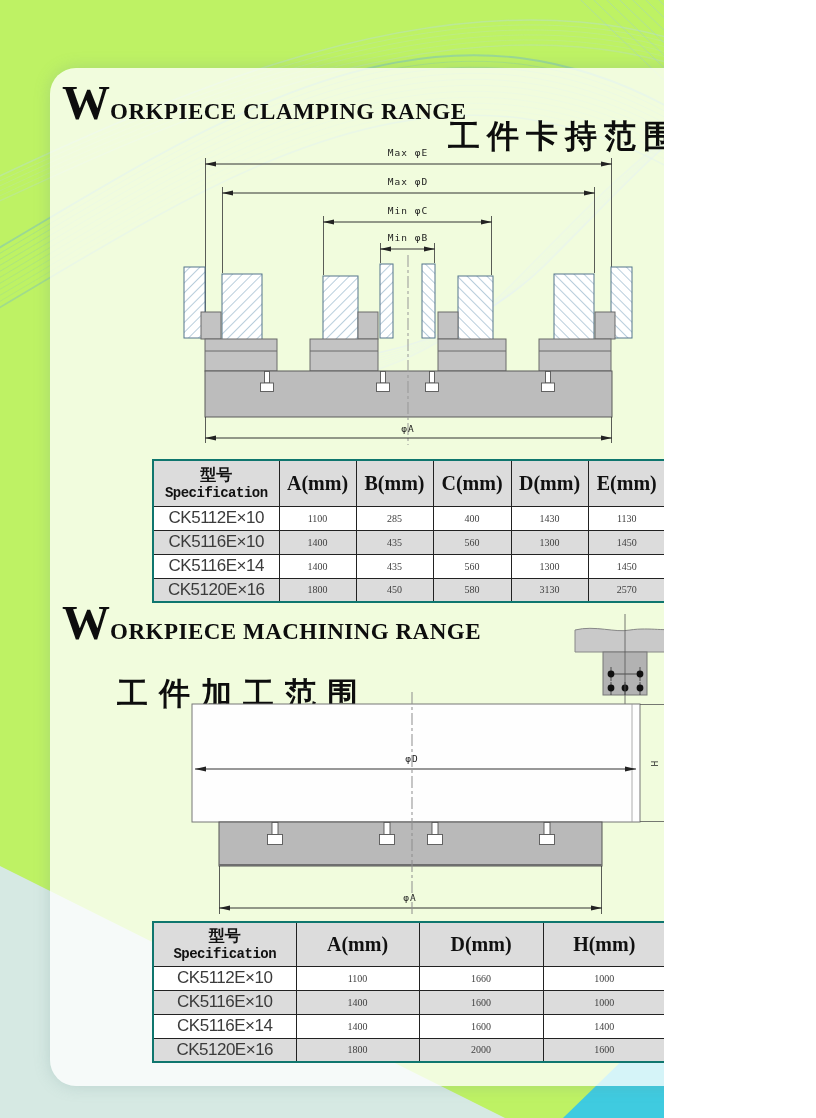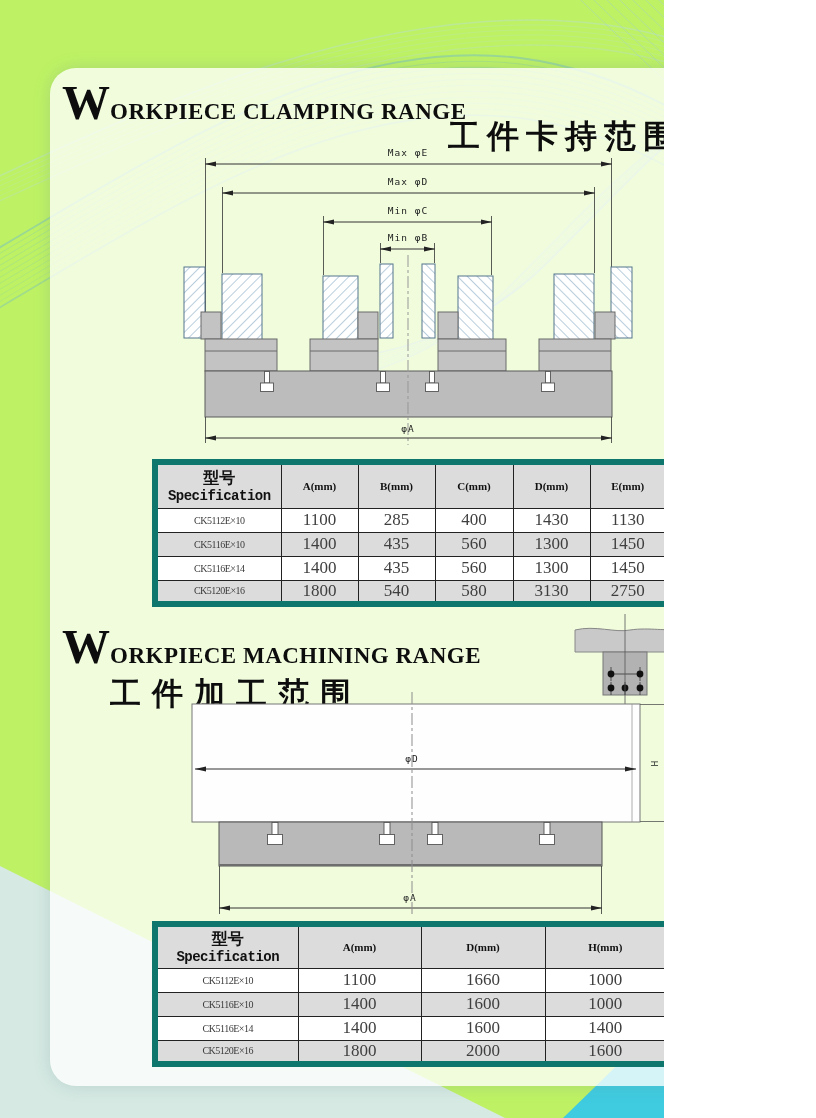--- a/index.html
+++ b/index.html
@@ -14,41 +14,41 @@
   .card{position:absolute;left:50px;top:68px;width:716px;height:1018px;border-radius:26px;
         background:rgba(255,255,255,0.78);box-shadow:0 0 16px rgba(110,150,150,0.28);}
   
   .h-en{position:absolute;font-family:"Liberation Serif",serif;font-weight:bold;color:#0d0d0d;white-space:nowrap;}
   .h-en .dropcap{font-size:48px;line-height:38px;vertical-align:baseline;}
   .h-en .h-rest{font-size:23px;letter-spacing:0.5px;}
   .h-zh{position:absolute;font-weight:bold;color:#0d0d0d;white-space:nowrap;
         font-family:"DejaVu Sans","Liberation Sans",sans-serif;margin-top:25px;}
   #h1-en{left:62px;top:84px;}
   #h1-zh{left:448px;top:90px;font-size:32px;letter-spacing:7px;}
-  #h2-en{left:62px;top:628px;}
-  #h2-zh{left:110px;top:648px;font-size:31px;letter-spacing:11px;}
+  #h2-en{left:62px;top:604px;}
+  #h2-zh{left:117px;top:648px;font-size:31px;letter-spacing:11px;}
   
   .diag{position:absolute;}
   #diag1{left:165px;top:143px;}
   #smallfig{left:570px;top:612px;}
   #diag2{left:165px;top:690px;}
   .dimtext{font-family:"DejaVu Sans Mono",monospace;font-size:9.5px;fill:#1c1c1c;letter-spacing:1px;}
   
   table.spec{position:absolute;border-collapse:collapse;table-layout:fixed;
-             border:6px solid #0f766e;background:transparent;}
+             border:2px solid #0f766e;background:transparent;}
   table.spec td,table.spec th{border:1px solid #222;text-align:center;vertical-align:middle;padding:0;}
   table.spec .shade{background:#dcdcdc;}
   table.spec .plain{background:#ffffff;}
   .spec-zh{font-size:16px;font-weight:bold;color:#111;line-height:20px;
            font-family:"DejaVu Sans","Liberation Sans",sans-serif;}
   .spec-en{font-size:14px;font-weight:bold;color:#111;line-height:17px;
            font-family:"Liberation Mono",monospace;letter-spacing:-0.5px;}
-  .colhead{font-family:"Liberation Serif",serif;font-size:11px;font-weight:bold;color:#111;}
-  .model{font-family:Liberation Serif, serif;font-size:10px;color:#3b3b3b;letter-spacing:-0.5px;}
-  .num{font-family:"Liberation Serif",serif;font-size:17px;color:#3f3f3f;}
+  .colhead{font-family:"Liberation Serif",serif;font-size:20px;font-weight:bold;color:#111;}
+  .model{font-family:Liberation Sans, sans-serif;font-size:17px;color:#3b3b3b;letter-spacing:-0.5px;}
+  .num{font-family:"Liberation Serif",serif;font-size:10px;color:#3f3f3f;}
   #table1{left:152px;top:459px;width:513px;}
   #table1 tr.hdr{height:46px;} #table1 tr.data{height:24px;}
   #table2{left:152px;top:921px;width:513px;}
   #table2 tr.hdr{height:44px;} #table2 tr.data{height:24px;}
 </style>
 </head>
 <body>
 
 <div id="page">
 
@@ -248,24 +248,24 @@
       <td class="plain model">CK5116E×14</td>
       <td class="plain num">1400</td>
       <td class="plain num">435</td>
       <td class="plain num">560</td>
       <td class="plain num">1300</td>
       <td class="plain num">1450</td>
     </tr>
     <tr class="data">
       <td class="shade model">CK5120E×16</td>
       <td class="shade num">1800</td>
-      <td class="shade num">540</td>
+      <td class="shade num">450</td>
       <td class="shade num">580</td>
       <td class="shade num">3130</td>
-      <td class="shade num">2750</td>
+      <td class="shade num">2570</td>
     </tr>
   </tbody>
     </table>
 
   <div class="h-en" id="h2-en">
     <span class="dropcap">W</span><span class="h-rest">ORKPIECE MACHINING RANGE</span>
   </div>
   <div class="h-zh" id="h2-zh">工件加工范围</div>
 
   <svg class="diag" id="smallfig" width="120" height="95" viewBox="0 0 120 95">

